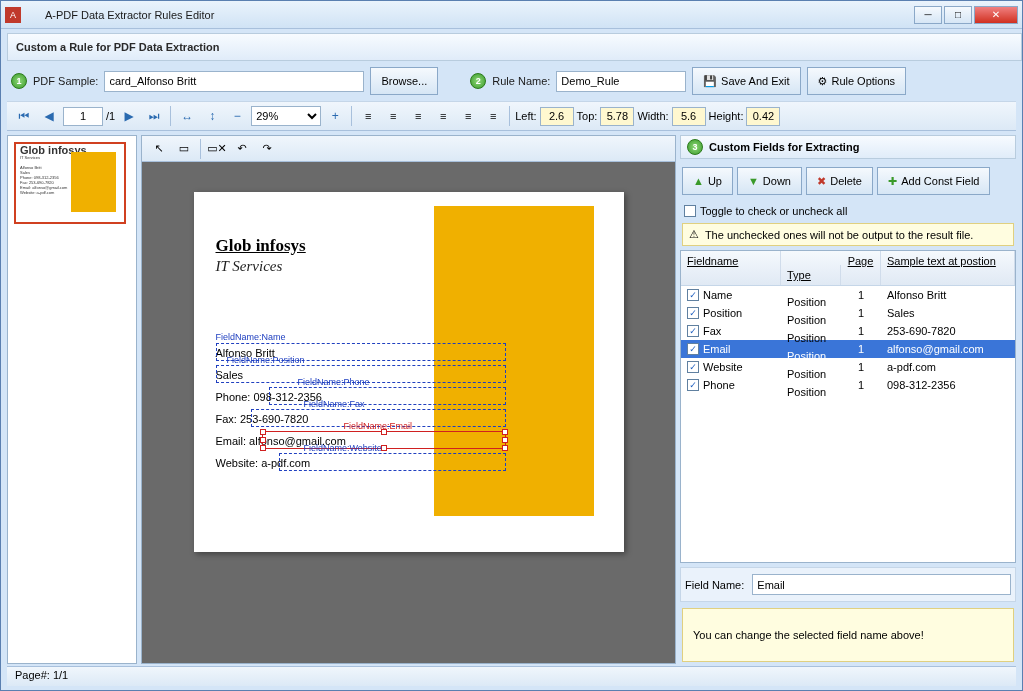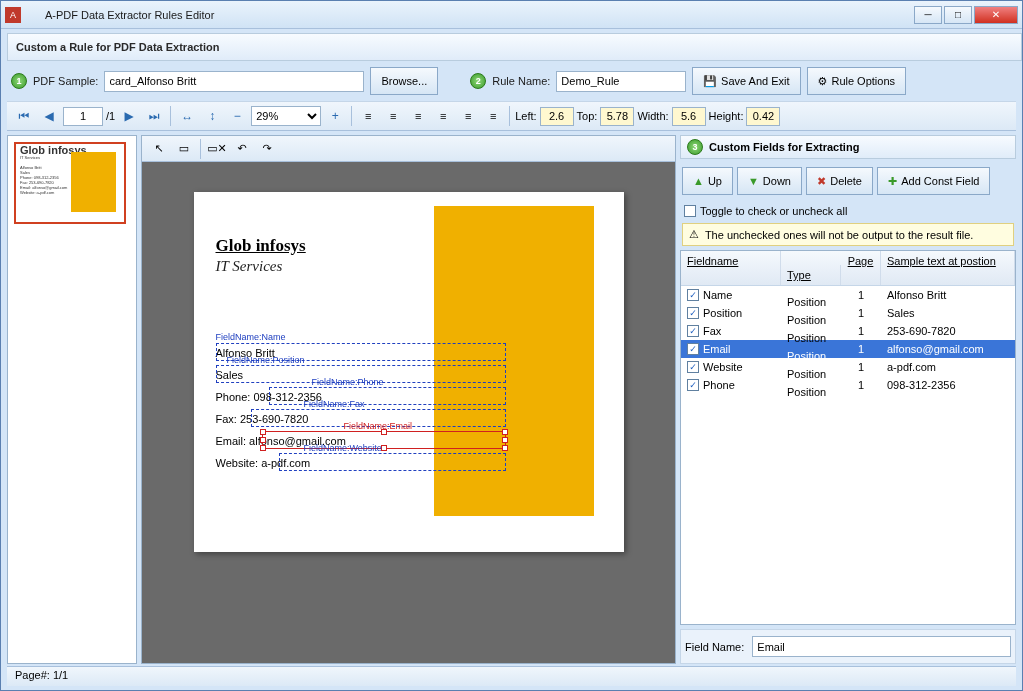--- a/index.html
+++ b/index.html
@@ -158,21 +158,21 @@
             <div>Phone: 098-312-2356</div>
             <div>Fax: 253-690-7820</div>
             <div>Email: alfonso@gmail.com</div>
             <div>Website: a-pdf.com</div>
           </div>
 
           <span class="field-label" style="left:22px;top:140px">FieldName:Name</span>
           <div class="field-box" style="left:22px;top:151px;width:290px"></div>
           <span class="field-label" style="left:33px;top:163px">FieldName:Position</span>
           <div class="field-box" style="left:22px;top:173px;width:290px"></div>
-          <span class="field-label" style="left:118px;top:185px">FieldName:Phone</span>
+          <span class="field-label" style="left:104px;top:185px">FieldName:Phone</span>
           <div class="field-box" style="left:75px;top:195px;width:237px"></div>
           <span class="field-label" style="left:110px;top:207px">FieldName:Fax</span>
           <div class="field-box" style="left:57px;top:217px;width:255px"></div>
           <span class="field-label red" style="left:150px;top:229px">FieldName:Email</span>
           <div class="field-box sel" style="left:68px;top:239px;width:244px">
             <div class="handle" style="left:-3px;top:-3px"></div>
               <div class="handle" style="right:-3px;top:-3px"></div>
             <div class="handle" style="left:-3px;bottom:-3px"></div>
               <div class="handle" style="right:-3px;bottom:-3px"></div>
             <div class="handle" style="left:50%;top:-3px;margin-left:-3px"></div>
@@ -278,17 +278,20 @@
               <div class="gc gc2">Position</div>
               <div class="gc gc3">1</div>
               <div class="gc gc4">098-312-2356</div>
             </div>
           </div>
       </div>
       <div class="fieldname-row">
         <span>Field Name:</span>
         <input class="text-input" style="flex: 1 1 0%;" value="Email">
       </div>
+      <div class="hint-box">
+        <span>You can change the selected field name above!</span>
+      </div>
     </div>
   </div>
 
   <div class="statusbar">Page#: 1/1</div>
 </div>
 
 </body></html>

